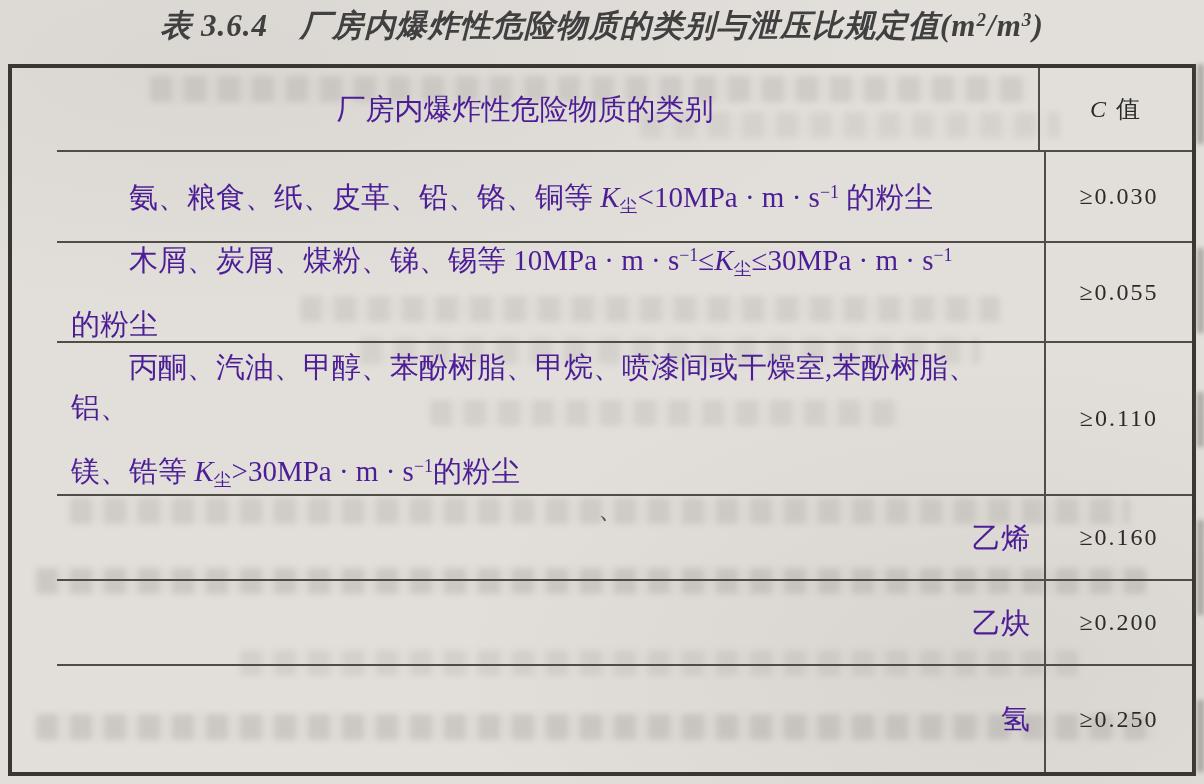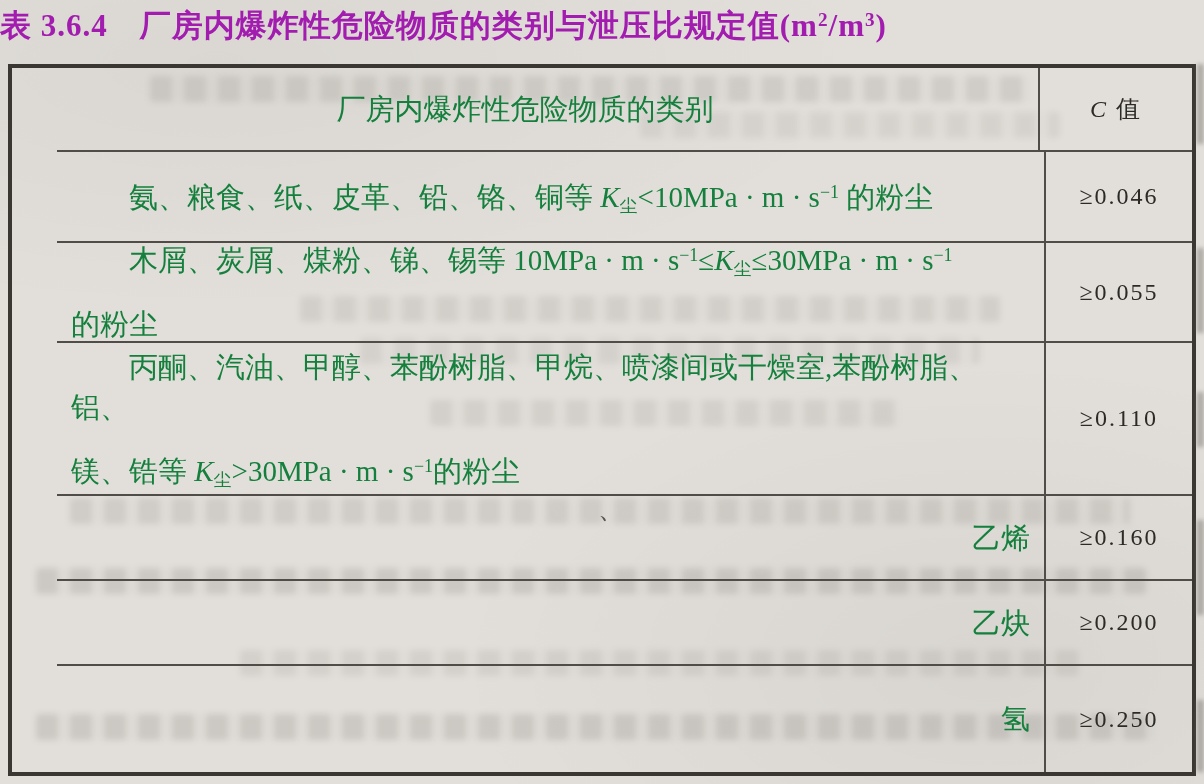--- a/index.html
+++ b/index.html
@@ -28,42 +28,42 @@
   .b8{left:240px;top:650px;width:840px;opacity:.38}
   .b9{left:36px;top:714px;width:1120px;opacity:.6}
   .edge{position:absolute;right:0;width:7px;z-index:3;filter:blur(2px);background:#7d7872;opacity:.5;pointer-events:none}
   .e1{top:64px;height:80px}.e2{top:248px;height:85px}.e3{top:392px;height:55px}
   .e4{top:520px;height:95px}.e5{top:700px;height:72px}
   .stray{position:absolute;left:598px;top:492px;font-size:26px;color:#55524d;z-index:2}
 
   
   .title{
     position:absolute;top:5px;left:0;right:0;z-index:2;
-    font-weight:bold;font-size:31px;letter-spacing:1px;color:#a21caf;
+    text-align:center;font-weight:bold;font-size:31px;letter-spacing:1px;color:#404040;font-style:italic;
   }
 
   
   .tbl{
     position:absolute;left:8px;top:64px;width:1188px;height:712px;z-index:1;
     border:4px solid #3a3733;box-sizing:border-box;
     display:flex;flex-direction:column;
   }
   .trow{display:flex;box-sizing:border-box;border-top:2px solid #504d49;}
   .trow.thead{border-top:none;height:82px;}
   #table-rows{flex:1;display:flex;flex-direction:column;margin-left:45px;}
   #table-rows .trow:nth-child(1){height:91px}
   #table-rows .trow:nth-child(2){height:100px}
   #table-rows .trow:nth-child(3){height:153px}
   #table-rows .trow:nth-child(4){height:85px}
   #table-rows .trow:nth-child(5){height:85px}
   #table-rows .trow:nth-child(6){flex:1}
   .cell{box-sizing:border-box;}
   .cat{
     width:1026px;display:flex;flex-direction:column;justify-content:center;
-    padding:0 14px;font-size:29px;color:#15803d;
+    padding:0 14px;font-size:29px;color:#4c1d95;
   }
   .val{
     width:154px;border-left:2px solid #504d49;
     display:flex;align-items:center;justify-content:center;
   }
   .val-text{font-size:24px;letter-spacing:2px;white-space:nowrap;}
   .line{line-height:40px;}
   .line + .line{margin-top:24px;}
   .trow.indent .line.first{text-indent:2em;}
   .trow.center .line{text-align:right;}
@@ -101,21 +101,21 @@
     <div class="cell val">
       <span class="val-text"><span class="seg-i">C</span><span class="seg-t"> 值</span></span>
     </div>
   </div>
   <div id="table-rows">
       <div class="trow indent">
     <div class="cell cat">
           <div class="line first"><span class="seg-t">氨、粮食、纸、皮革、铅、铬、铜等 </span><span class="seg-i">K</span><span class="seg-sub">尘</span><span class="seg-t">&lt;10MPa · m · s</span><span class="seg-sup">−1</span><span class="seg-t"> 的粉尘</span></div>
         </div>
     <div class="cell val">
-      <span class="val-text">≥0.046</span>
+      <span class="val-text">≥0.030</span>
     </div>
   </div>
       <div class="trow indent">
     <div class="cell cat">
           <div class="line first"><span class="seg-t">木屑、炭屑、煤粉、锑、锡等 10MPa · m · s</span><span class="seg-sup">−1</span><span class="seg-t">≤</span><span class="seg-i">K</span><span class="seg-sub">尘</span><span class="seg-t">≤30MPa · m · s</span><span class="seg-sup">−1</span></div>
           <div class="line"><span class="seg-t">的粉尘</span></div>
         </div>
     <div class="cell val">
       <span class="val-text">≥0.055</span>
     </div>

